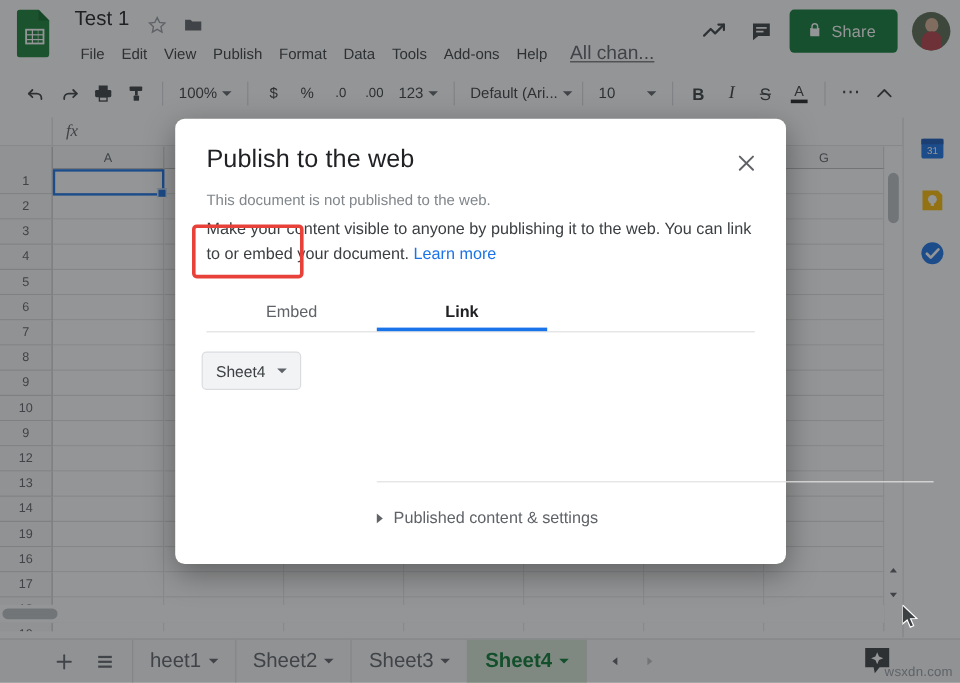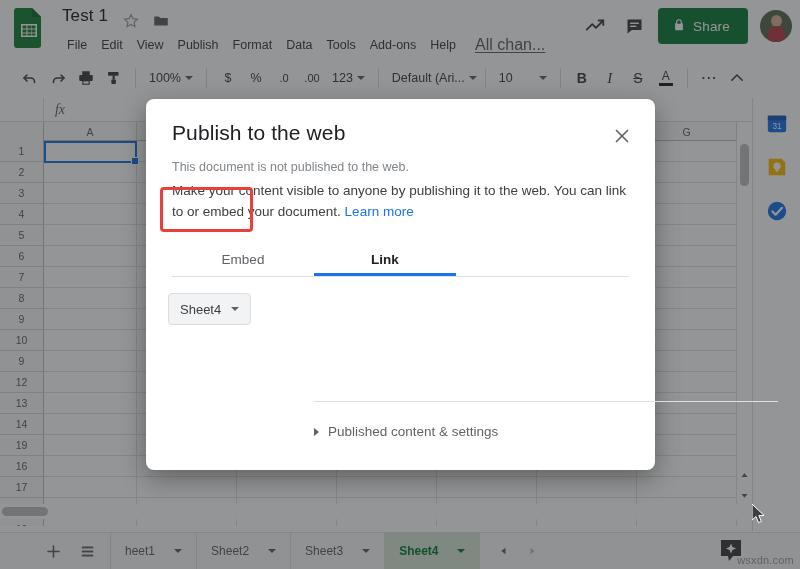--- a/index.html
+++ b/index.html
@@ -228,23 +228,23 @@
   .sb-btn {
     width: 34px; height: 34px; border-radius: 50%;
     display: flex; align-items: center; justify-content: center;
     color: #5f6368; flex: none;
   }
   .sheet-tabs {
     display: flex; align-items: stretch; height: 37px;
     margin-left: 6px; overflow: hidden; flex: none;
   }
   .sheet-tab {
-    display: flex; align-items: center; gap: 19px;
+    display: flex; align-items: center; gap: 6px;
     padding: 0 14px; height: 37px;
-    font-size: 12px; color: #5f6368;
+    font-size: 17px; color: #5f6368;
     border-right: 1px solid #e0e0e0;
     white-space: nowrap; cursor: pointer;
   }
   .sheet-tab:first-child { border-left: 1px solid #e0e0e0; }
   .sheet-tab.active {
     background: #d6e9d8; color: #0b7a35; font-weight: bold;
   }
   .sheet-tab .caret-down { border-top-color: #5f6368; }
   .sheet-tab.active .caret-down { border-top-color: #0b7a35; }
   .nav-arrows { display: flex; align-items: center; gap: 4px; margin-left: 10px; }

